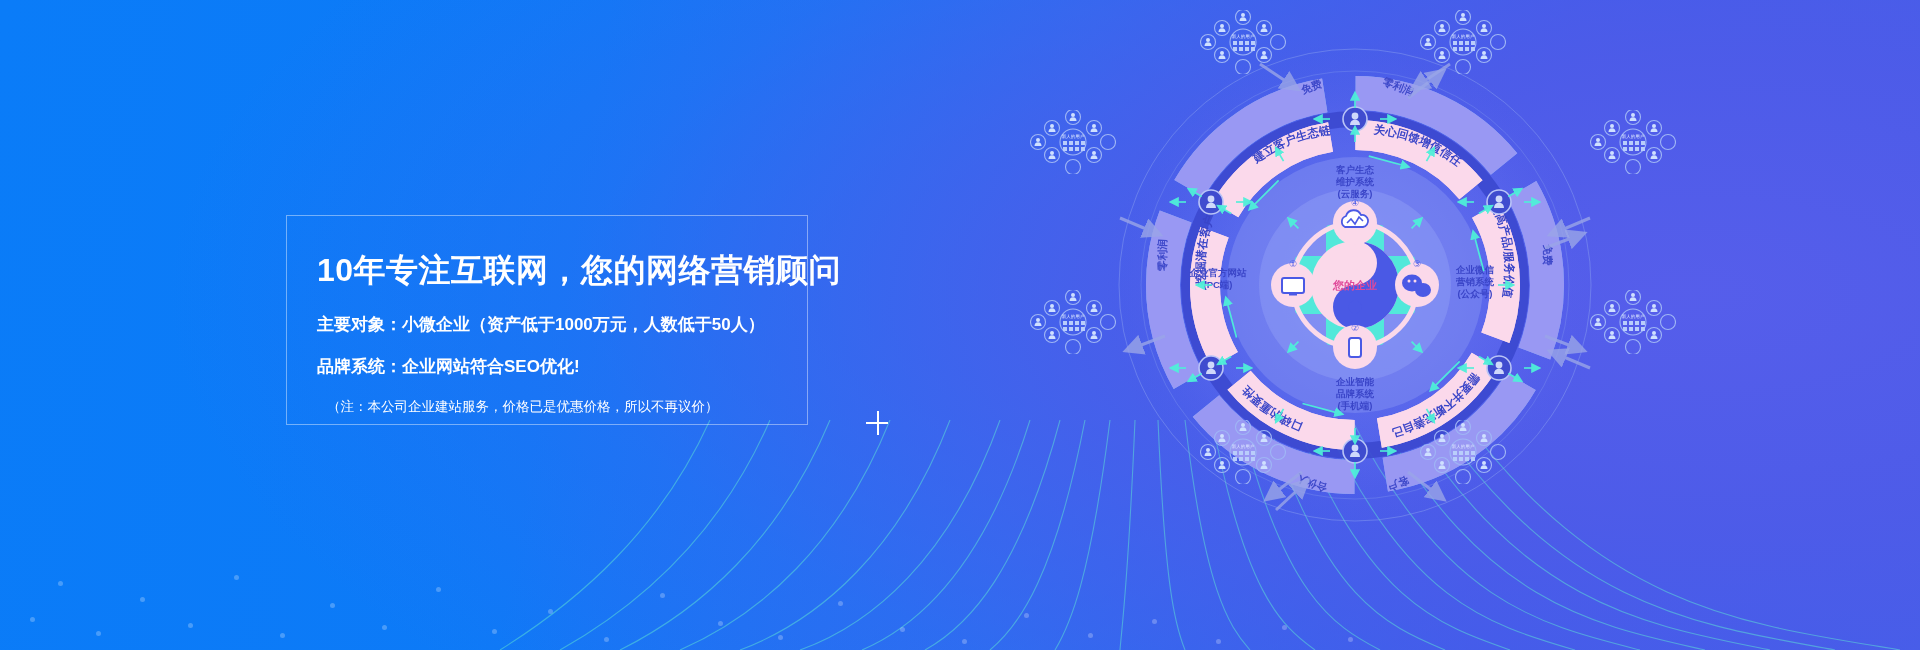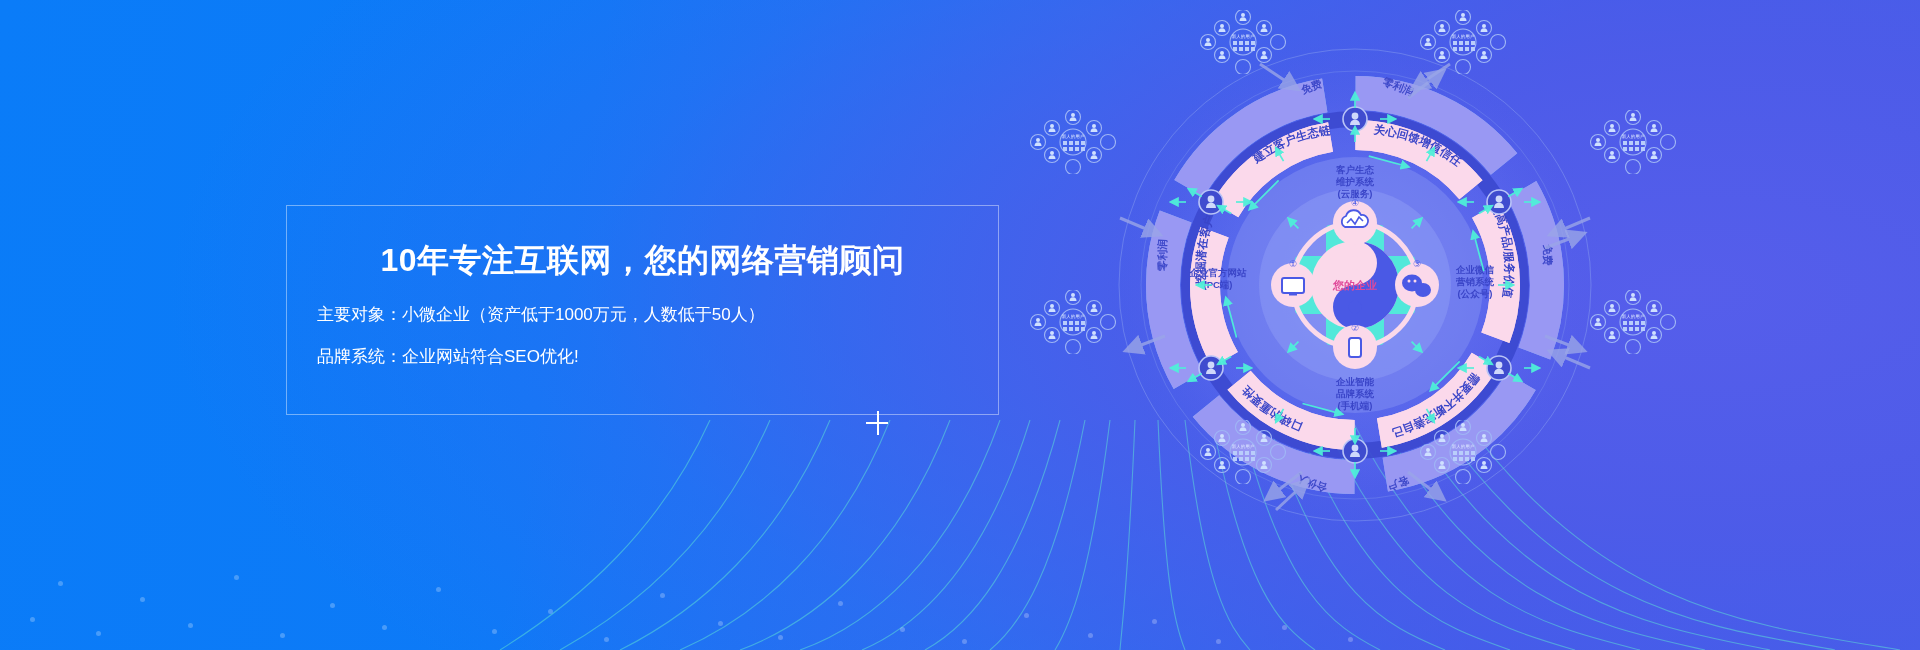--- a/index.html
+++ b/index.html
@@ -15,31 +15,31 @@
       linear-gradient(100deg,#0a7cf8 0%,#0d7af7 30%,#2a6ef1 54%,#4257e8 78%,#4a59e5 100%);
   }
 
   
   .deco-curves{position:absolute;left:0;bottom:0;width:1920px;height:230px;pointer-events:none;}
   .deco-dots{position:absolute;left:0;bottom:0;width:1920px;height:150px;pointer-events:none;opacity:.55;}
   .dot{position:absolute;width:5px;height:5px;border-radius:50%;background:rgba(255,255,255,.45);}
 
   
   .panel{
-    position:absolute;left:286px;top:205px;width:713px;height:210px;
+    position:absolute;left:286px;top:215px;width:522px;height:210px;
     border:1px solid rgba(255,255,255,.42);
     box-sizing:border-box;
   }
   .panel-inner{padding:38px 30px 0 30px;}
   .headline{
     font-size:32px;font-weight:bold;color:#ffffff;letter-spacing:.5px;
     text-align:center;line-height:1;margin:0 0 30px 0;white-space:nowrap;
   }
   .line{
-    font-size:17px;font-weight:normal;color:#ffffff;line-height:1;
+    font-size:17px;font-weight:bold;color:#ffffff;line-height:1;
     margin:0 0 25px 0;white-space:nowrap;
   }
   .note{
     font-size:13.5px;font-weight:normal;color:#ffffff;line-height:1;
     margin:0;padding-left:10px;white-space:nowrap;
   }
   .corner-mark{position:absolute;left:858px;top:405px;width:36px;height:36px;pointer-events:none;}
   .corner-mark .h{position:absolute;left:8px;top:17px;width:22px;height:2px;background:#fff;}
   .corner-mark .v{position:absolute;left:19px;top:6px;width:2px;height:24px;background:#fff;}
 
@@ -107,20 +107,21 @@
     <div class="dot" style="left:1216px;bottom:6px"></div>
     <div class="dot" style="left:1282px;bottom:20px"></div>
     <div class="dot" style="left:1348px;bottom:8px"></div>
   </div>
 
   <div class="panel">
     <div class="panel-inner">
       <div class="headline">10年专注互联网，您的网络营销顾问</div>
       <div class="line">主要对象：小微企业（资产低于1000万元，人数低于50人）</div>
       <div class="line">品牌系统：企业网站符合SEO优化!</div>
+      <div class="note">（注：本公司企业建站服务，价格已是优惠价格，所以不再议价）</div>
     </div>
   </div>
   <div class="corner-mark">
     <div class="h"></div>
       <div class="v"></div>
   </div>
 
   <div class="diagram">
     <svg width="530" height="530" viewBox="0 0 530 530">
       <defs>

